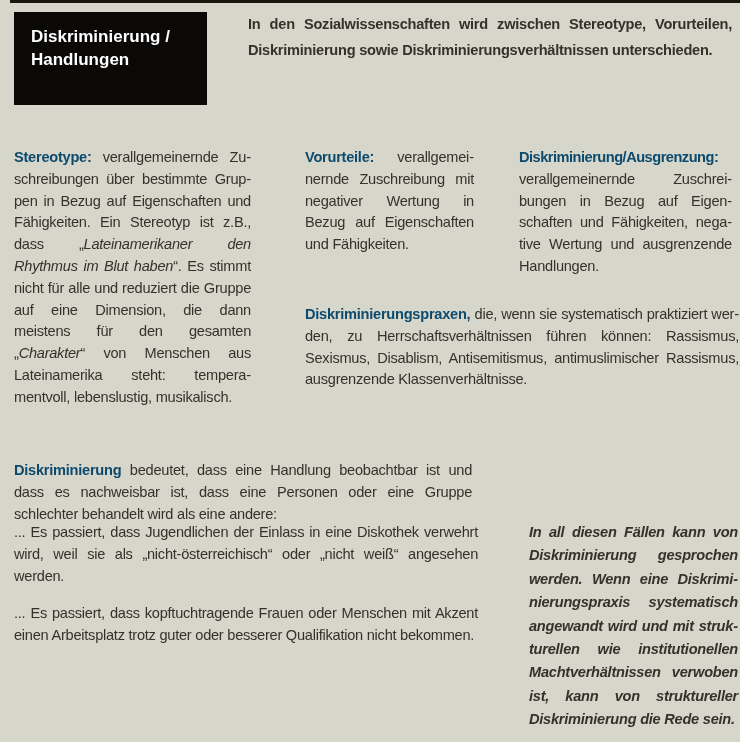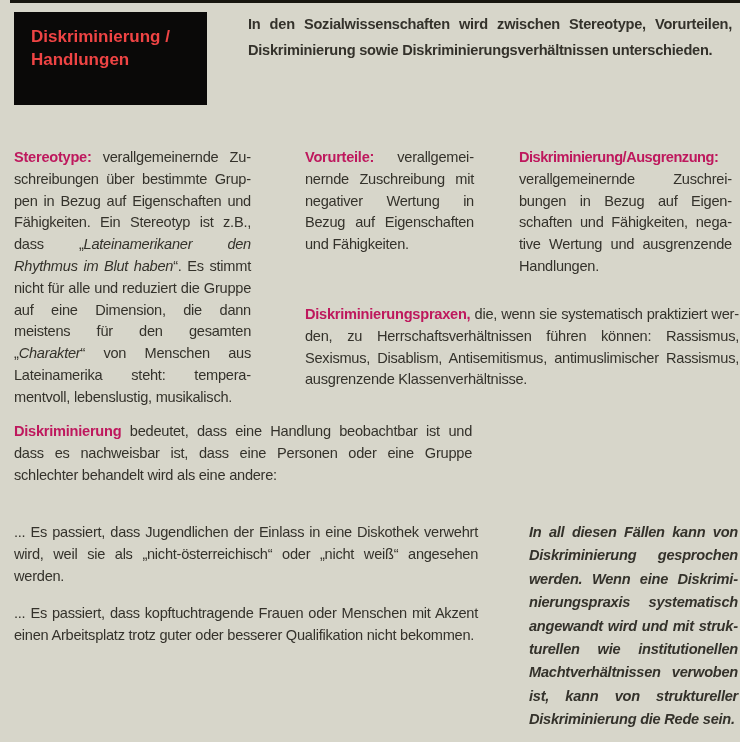--- a/index.html
+++ b/index.html
@@ -7,38 +7,38 @@
     width:740px;height:742px;position:relative;overflow:hidden;
     background:#d7d6ca;
     font-family:"Liberation Sans",sans-serif;
     color:#34322b;
     -webkit-font-smoothing:antialiased;
   }
   p{margin:0;}
   .scan-edge{position:absolute;top:0;left:10px;right:0;height:3px;background:#17160f;}
   .title-box{
     position:absolute;left:14px;top:12px;width:193px;height:93px;box-sizing:border-box;
-    background:#0a0908;color:#ef4444;padding:13px 8px 0 17px;
+    background:#0a0908;color:#ffffff;padding:13px 8px 0 17px;
     font-weight:bold;font-size:17px;line-height:23px;letter-spacing:0;
   }
   .txt{
     position:absolute;text-align:justify;letter-spacing:-0.25px;
     hyphens:manual;-webkit-hyphens:manual;
   }
   .intro{left:248px;top:11px;width:484px;font-size:14.6px;line-height:26px;font-weight:bold;}
   .col1{left:14px;top:147px;width:237px;font-size:14.6px;line-height:21.8px;}
   .col2{left:305px;top:147px;width:169px;font-size:14.6px;line-height:21.8px;}
   .col3{left:519px;top:147px;width:213px;font-size:14.6px;line-height:21.8px;}
   .col3 b{letter-spacing:-0.5px;}
   .praxen{left:305px;top:304px;width:434px;font-size:14.6px;line-height:21.8px;}
-  .bottom-intro{left:14px;top:420px;width:458px;font-size:14.6px;line-height:22px;}
+  .bottom-intro{left:14px;top:459px;width:458px;font-size:14.6px;line-height:22px;}
   .examples{left:14px;top:521px;width:478px;font-size:14.6px;line-height:22px;}
   .examples p{margin:0 14px 15px 0;text-align:justify;}
   .conclusion{left:529px;top:521px;width:209px;font-size:14.6px;line-height:23.4px;font-weight:bold;font-style:italic;}
-  b{color:#be185d;margin-top:16px;}
+  b{color:#0c4a6e;margin-top:16px;}
 </style>
 </head>
 <body>
 
 <div>
 
   <div class="scan-edge"></div>
 
   <div class="title-box">
     <div class="title-line">Diskriminierung /</div>

